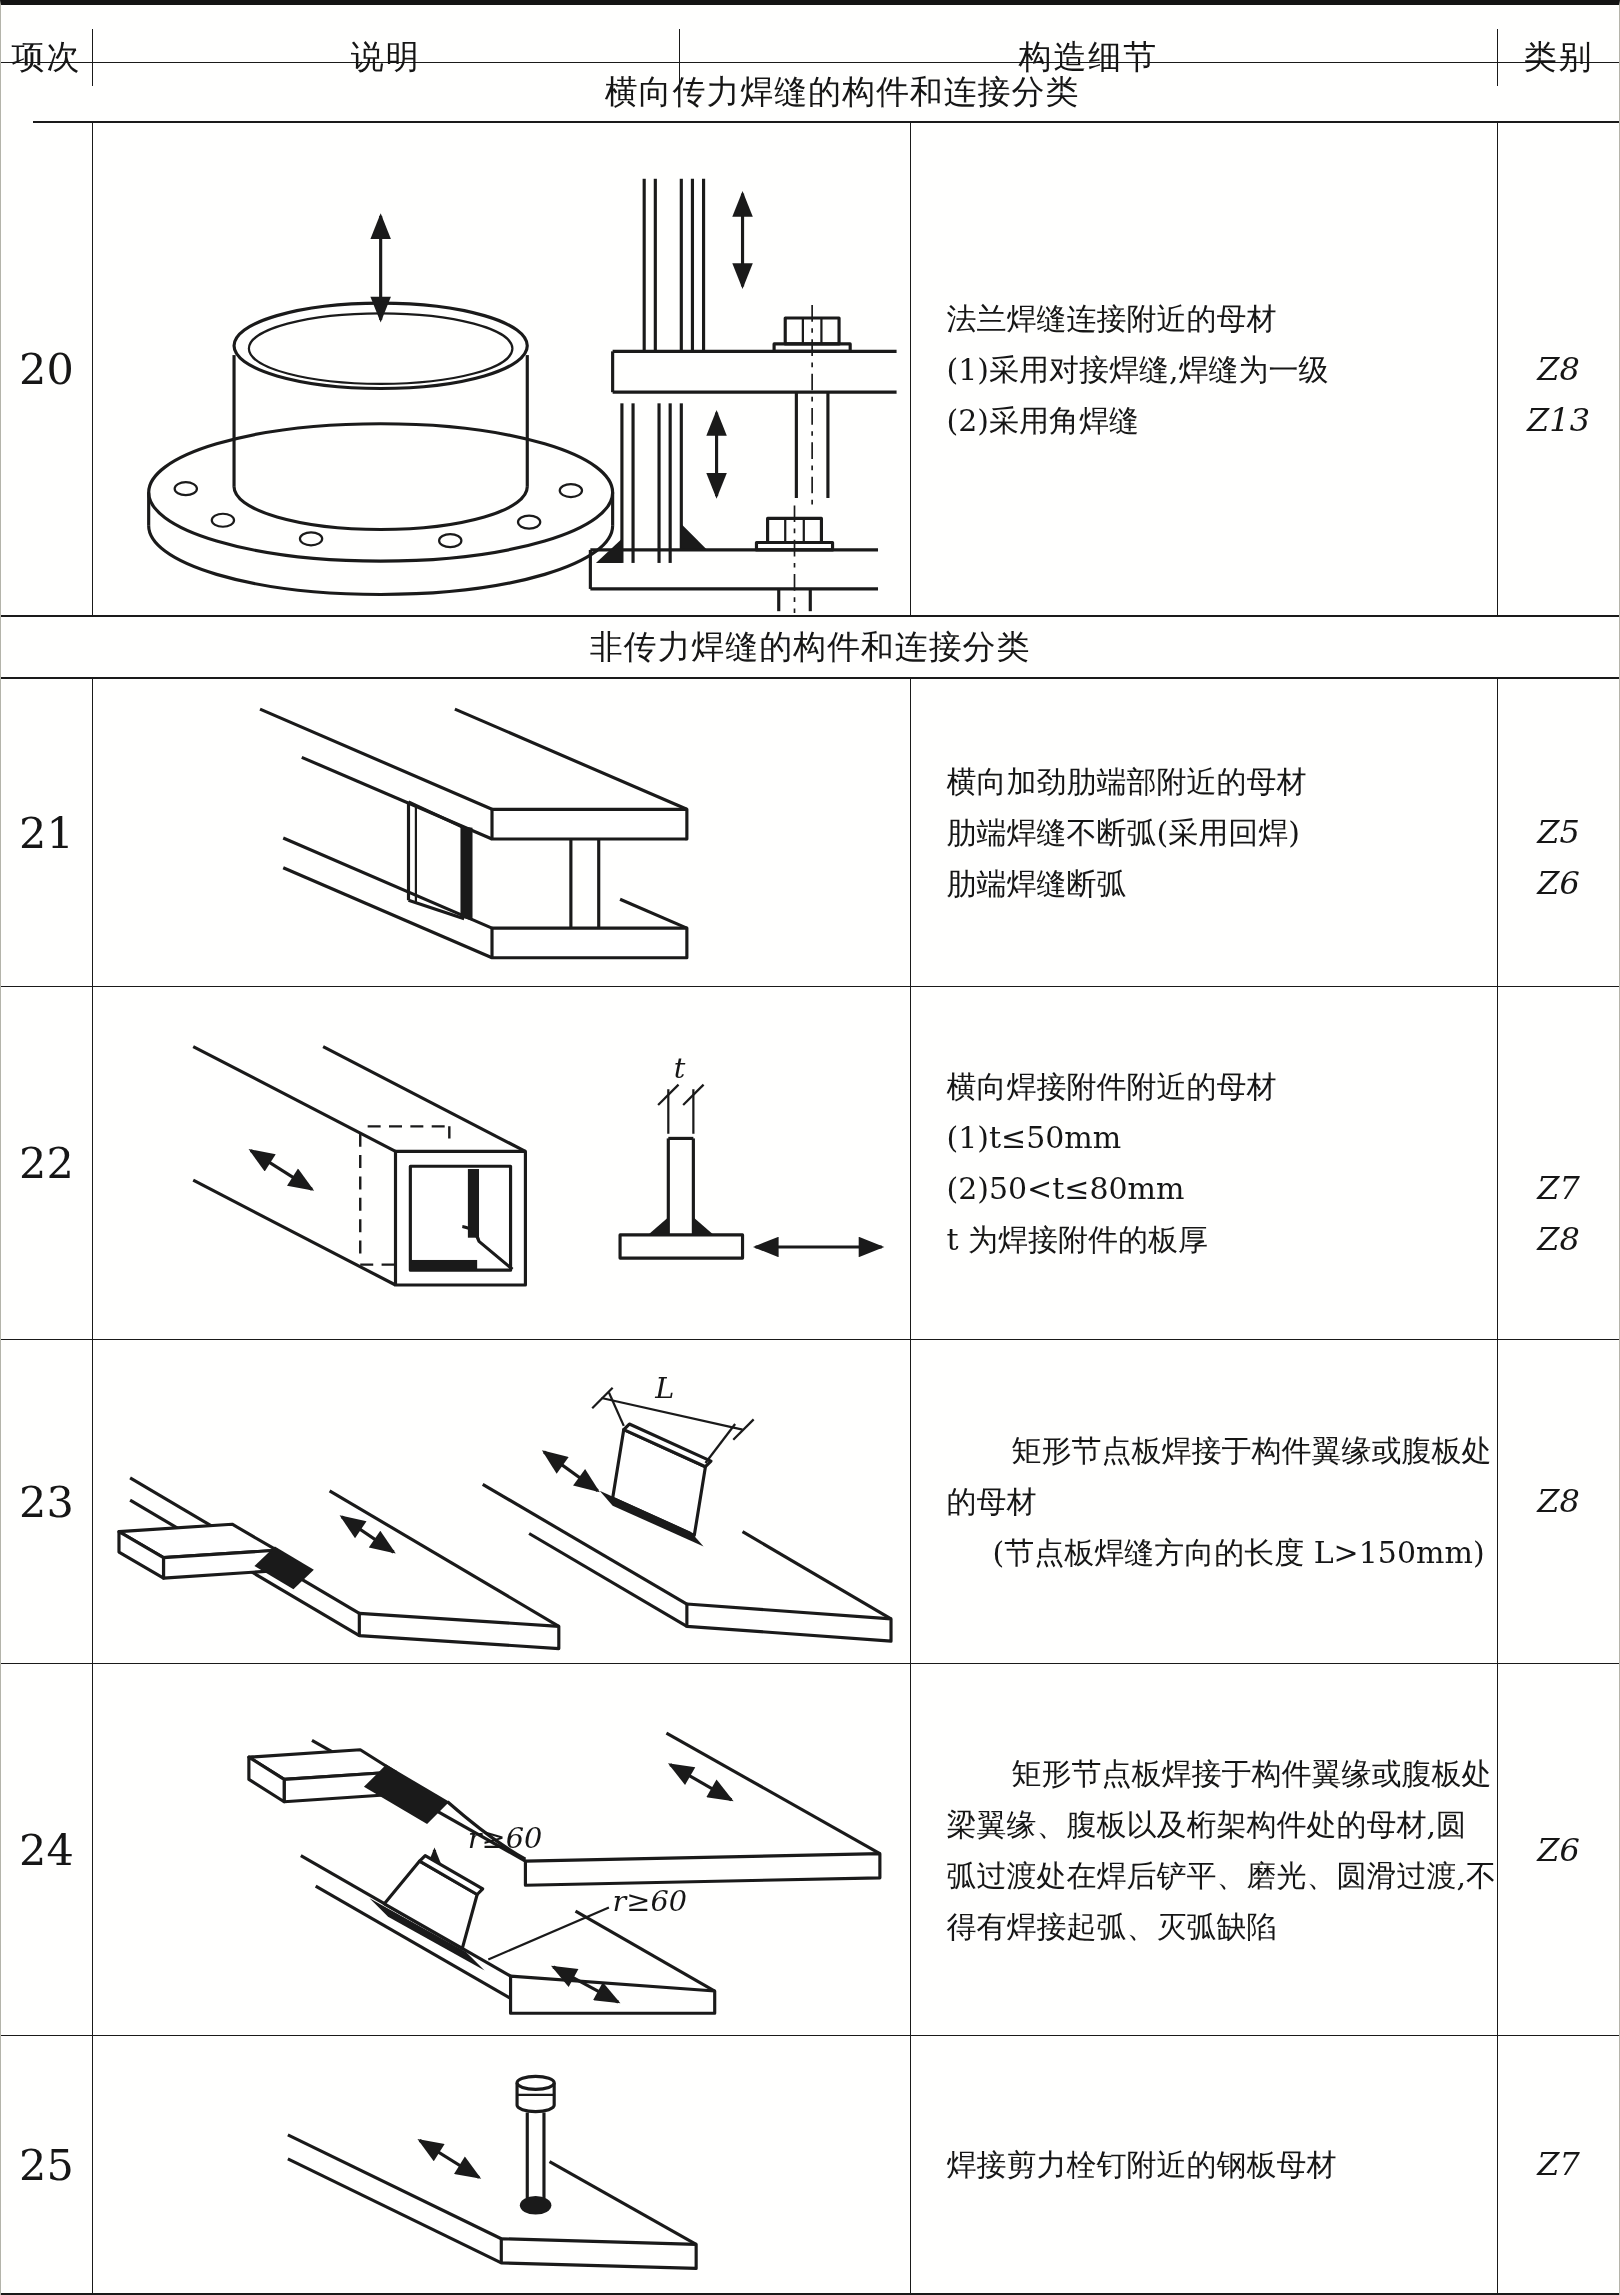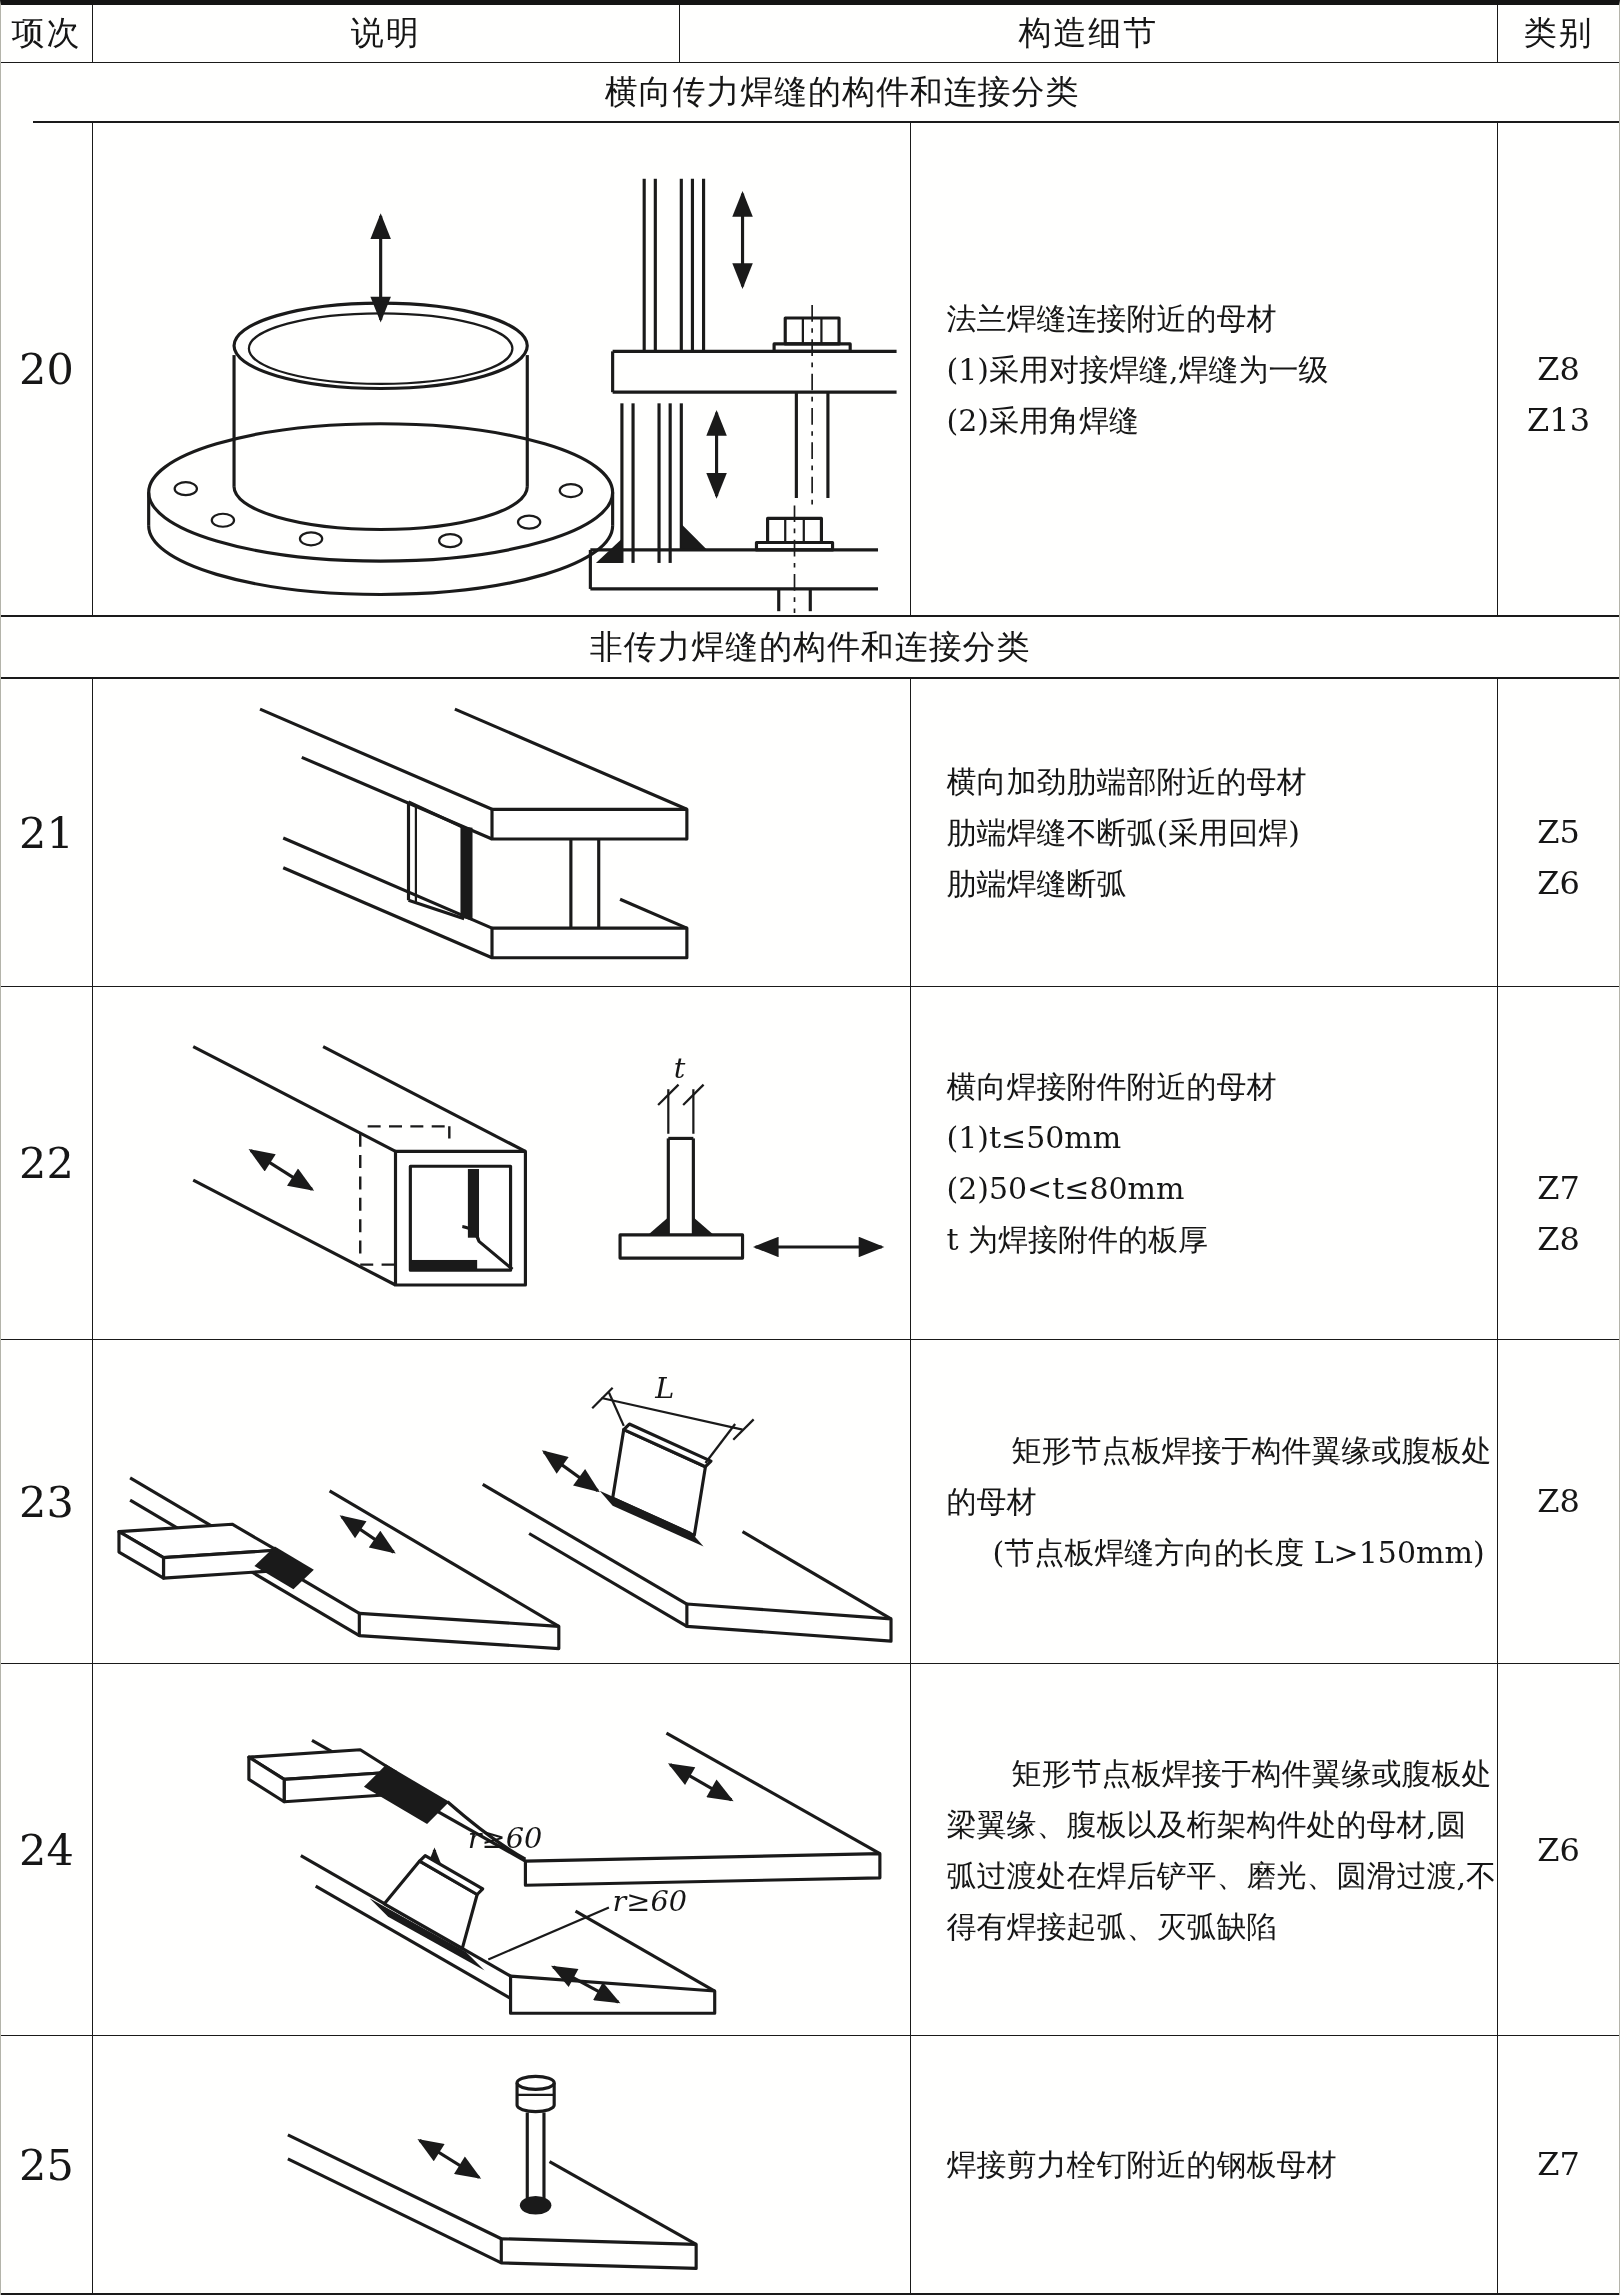--- a/index.html
+++ b/index.html
@@ -9,38 +9,38 @@
     box-sizing:border-box;border-left:0.9px solid #b4b4aa;border-right:0.9px solid #b4b4aa;
     border-top:5.6px solid #141414;display:flex;flex-direction:column;overflow:hidden;
   }
   .row{display:flex;box-sizing:border-box;width:100%;}
   .cell{box-sizing:border-box;height:100%;position:relative;}
   .c1{width:92px;border-right:1.9px solid #1a1a1a;}
   .c2{width:819px;border-right:1.9px solid #1a1a1a;}
   .c3{width:587px;border-right:1.9px solid #1a1a1a;}
   .c4{width:121px;}
   .hdr-row{height:58px;border-bottom:1.9px solid #1a1a1a;}
-  .hdr-row .cell{display:flex;align-items:center;justify-content:center;font-size:33px;letter-spacing:1.9px;}
+  .hdr-row .cell{display:flex;align-items:center;justify-content:center;font-size:33px;letter-spacing:1.9px;margin-top:24px;}
   .band{height:60px;border-bottom:2.8px solid #1a1a1a;display:flex;align-items:center;justify-content:center;font-size:33px;letter-spacing:0.9px;}
   .band-1{height:60px;margin-left:32px;}
   .r20{height:494px;border-bottom:2.8px solid #1a1a1a;}
   .band-2{height:62px;}
   .r21{height:308px;border-bottom:1.9px solid #1a1a1a;}
   .r22{height:353px;border-bottom:1.9px solid #1a1a1a;}
   .r23{height:324px;border-bottom:1.9px solid #1a1a1a;}
   .r24{height:372px;border-bottom:1.9px solid #1a1a1a;}
   .r25{height:259px;border-bottom:2.8px solid #1a1a1a;}
   .numcell{display:flex;align-items:center;justify-content:center;font-size:43px;}
   .diagcell svg{display:block;width:100%;height:100%;}
   .desc{display:flex;flex-direction:column;justify-content:center;height:100%;padding-left:35px;box-sizing:border-box;}
   .dline{height:51px;line-height:51px;font-size:30px;white-space:nowrap;}
   .ind2{padding-left:65px;}
   .ind15{padding-left:46px;}
   .cats{display:flex;flex-direction:column;justify-content:center;align-items:center;height:100%;}
-  .cline{height:51px;line-height:51px;font-size:32px;text-align:center;min-width:9.3px;}
+  .cline{height:51px;line-height:51px;font-size:32px;text-align:center;min-width:9.3px;font-style:italic;}
   .half-up{margin-top:-25px;}
   
   .ln{stroke:#1a1a1a;stroke-width:3.4;fill:none;stroke-linejoin:round;}
   .lt{stroke:#1a1a1a;stroke-width:2.4;fill:none;}
   .wf{fill:#fff;stroke:#1a1a1a;stroke-width:3.4;stroke-linejoin:round;}
   .fw{fill:#1a1a1a;stroke:none;}
   .dash{stroke:#1a1a1a;stroke-width:2.6;fill:none;stroke-dasharray:14 9;}
   .cline-dd{stroke:#1a1a1a;stroke-width:1.8;fill:none;stroke-dasharray:18 7 5 7;}
   .lbl{font-family:"DejaVu Serif","Liberation Serif",serif;font-style:italic;font-size:31px;fill:#161616;}
 </style>

